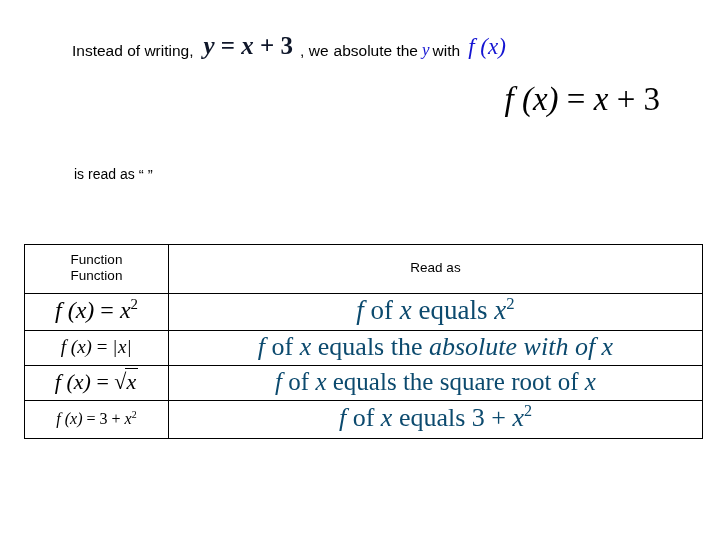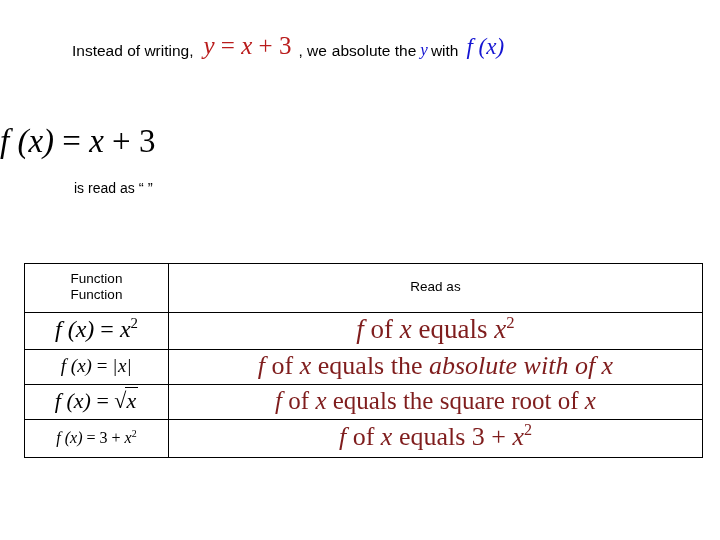--- a/index.html
+++ b/index.html
@@ -40,22 +40,23 @@
     display: flex;
     align-items: flex-end;
   }
   #line1 .plain {
     font-family: "Liberation Sans", sans-serif;
     font-size: 15.5px;
     color: #000000;
   }
   #line1 .eq1 {
     font-size: 25px;
-    color: #b91c1c;
+    color: #0f172a;
     margin: 0 7px 0 10px;
+    font-weight: bold;
   }
   #line1 .blue-y {
     font-family: "Liberation Serif", serif;
     font-style: italic;
     font-size: 17px;
     color: #1414d2;
     margin: 0 3px 0 4px;
   }
   #line1 .blue-fx {
     font-size: 23px;
@@ -66,35 +67,34 @@
     display: inline-block;
     width: 5px;
   }
 
   
   #display-eq {
     position: absolute;
     left: 0;
     top: 80px;
     width: 660px;
-    text-align: left;
+    text-align: right;
     font-size: 33px;
     color: #000000;
-    margin-top: 42px;
   }
 
   
   #line3 {
     position: absolute;
     left: 74px;
     top: 152px;
     width: 620px;
     height: 44px;
     display: flex;
-    align-items: flex-end;
+    align-items: center;
     white-space: nowrap;
   }
   #line3 .plain {
     font-family: "Liberation Sans", sans-serif;
     font-size: 14px;
     color: #000000;
   }
   #line3 .openquote {
     font-family: "Liberation Sans", sans-serif;
     font-size: 15px;
@@ -122,21 +122,21 @@
     font-family: "Liberation Sans", sans-serif;
     font-size: 15px;
     color: #000000;
     margin-left: 4px;
   }
 
   
   #notation-table {
     position: absolute;
     left: 24px;
-    top: 263px;
+    top: 244px;
     width: 678px;
     border-collapse: collapse;
     table-layout: fixed;
     background: #ffffff;
   }
   #notation-table td {
     border: 1px solid #000000;
     padding: 0;
     vertical-align: middle;
     text-align: center;
@@ -148,21 +148,21 @@
     font-family: "Liberation Sans", sans-serif;
     font-size: 13.5px;
     color: #000000;
     line-height: 1.22;
     padding: 7px 4px 8px 4px !important;
   }
   .cell-notation {
     color: #000000;
   }
   .cell-read {
-    color: #7f1d1d;
+    color: #0c4a6e;
   }
   
   .r1 .cell-notation { font-size: 24px; padding: 2px 0 4px 0 !important; }
   .r1 .cell-read     { font-size: 27px; padding: 1px 0 4px 0 !important; }
   .r2 .cell-notation { font-size: 19px; padding: 3px 0 4px 0 !important; margin-top: 20px; }
   .r2 .cell-read     { font-size: 26px; padding: 1px 0 3px 0 !important; }
   .r3 .cell-notation { font-size: 22px; padding: 2px 0 4px 0 !important; }
   .r3 .cell-read     { font-size: 25px; padding: 2px 0 4px 0 !important; }
   .r4 .cell-notation { font-size: 16px; padding: 4px 0 5px 0 !important; }
   .r4 .cell-read     { font-size: 26px; padding: 2px 0 5px 0 !important; }

